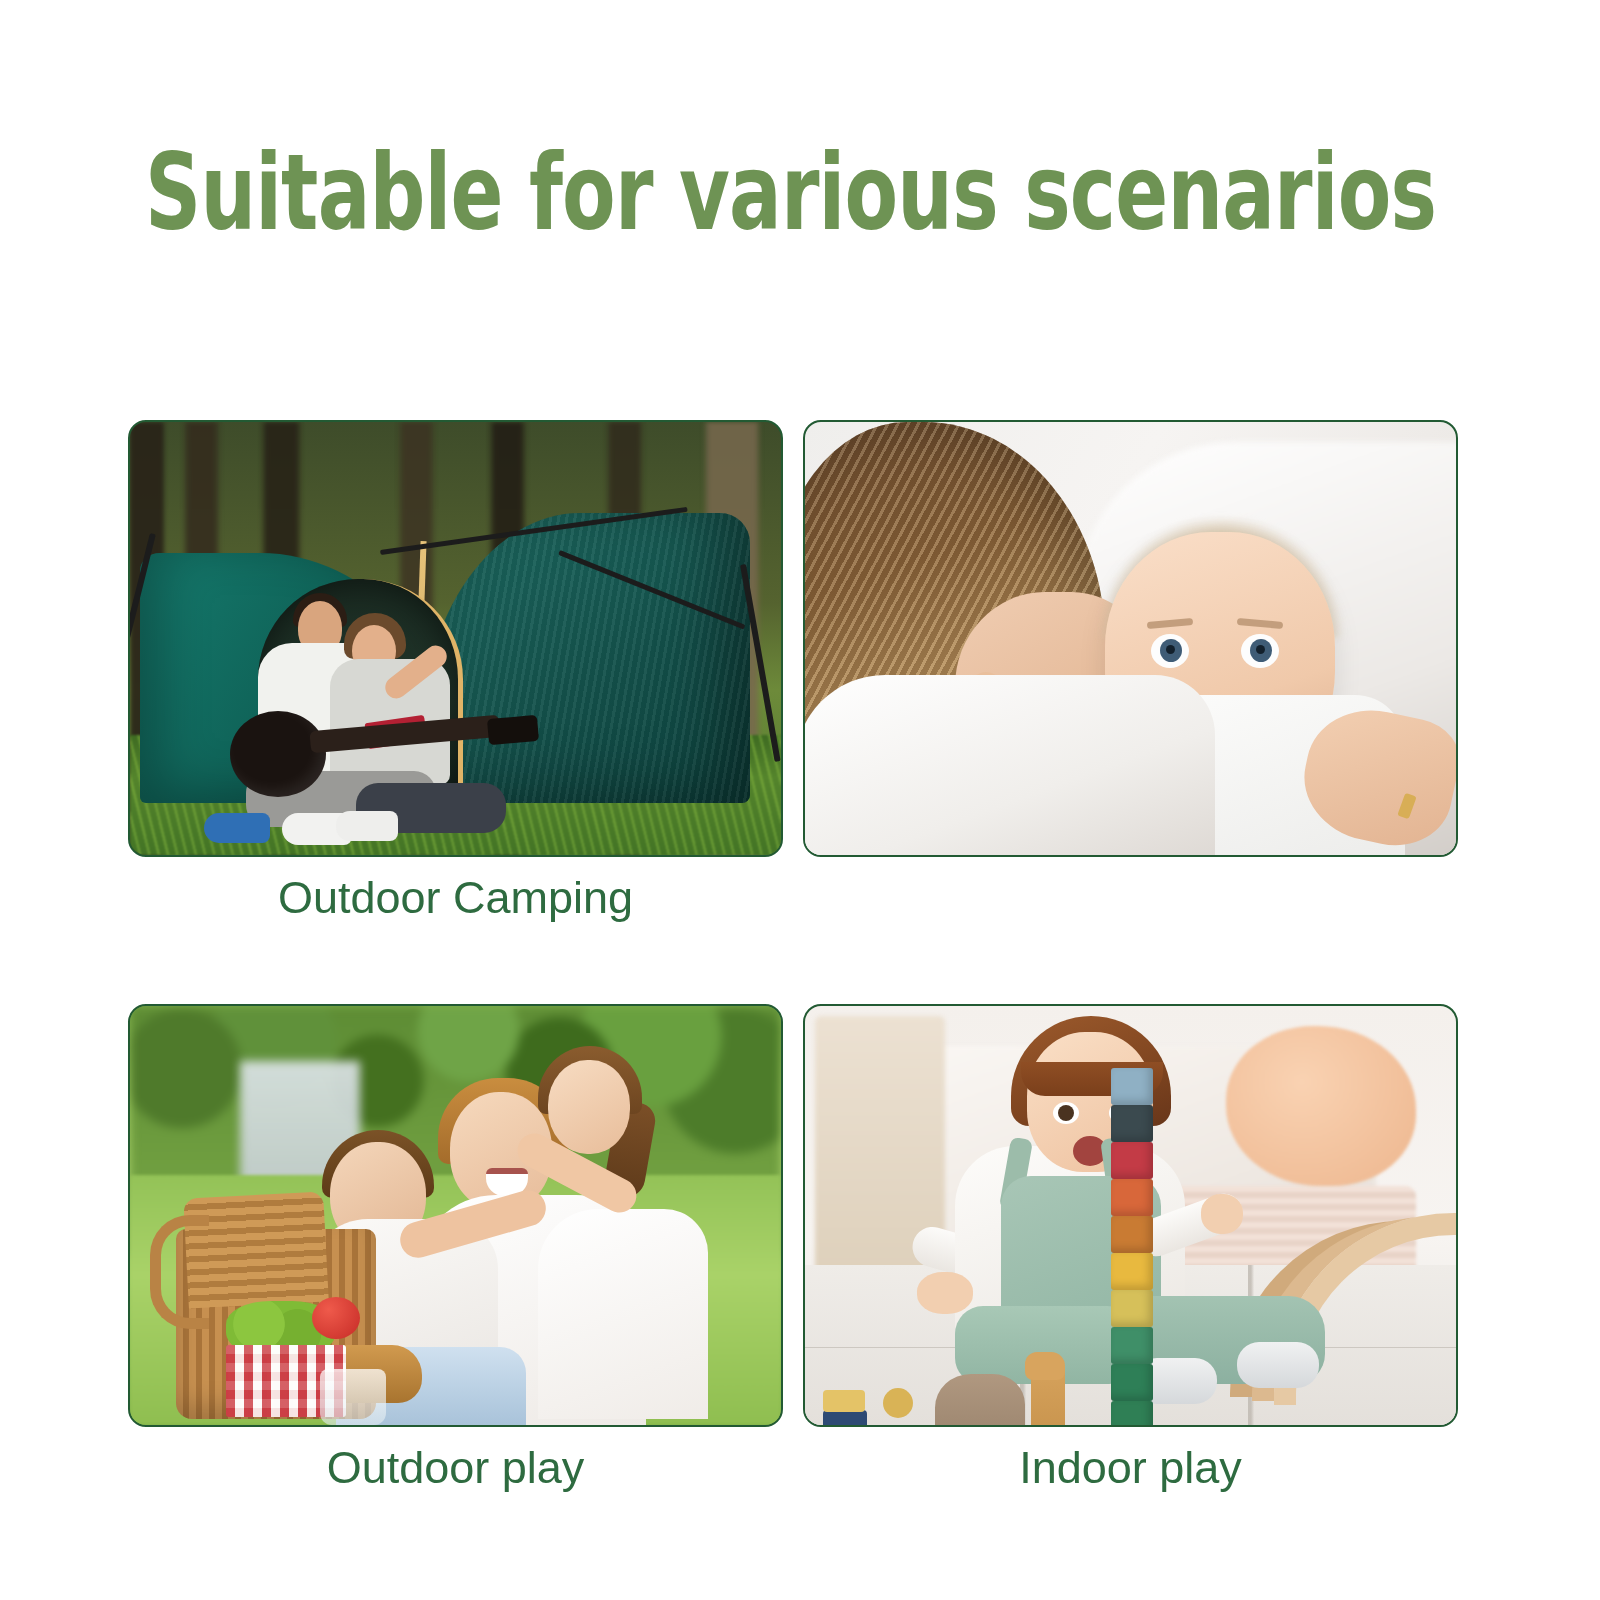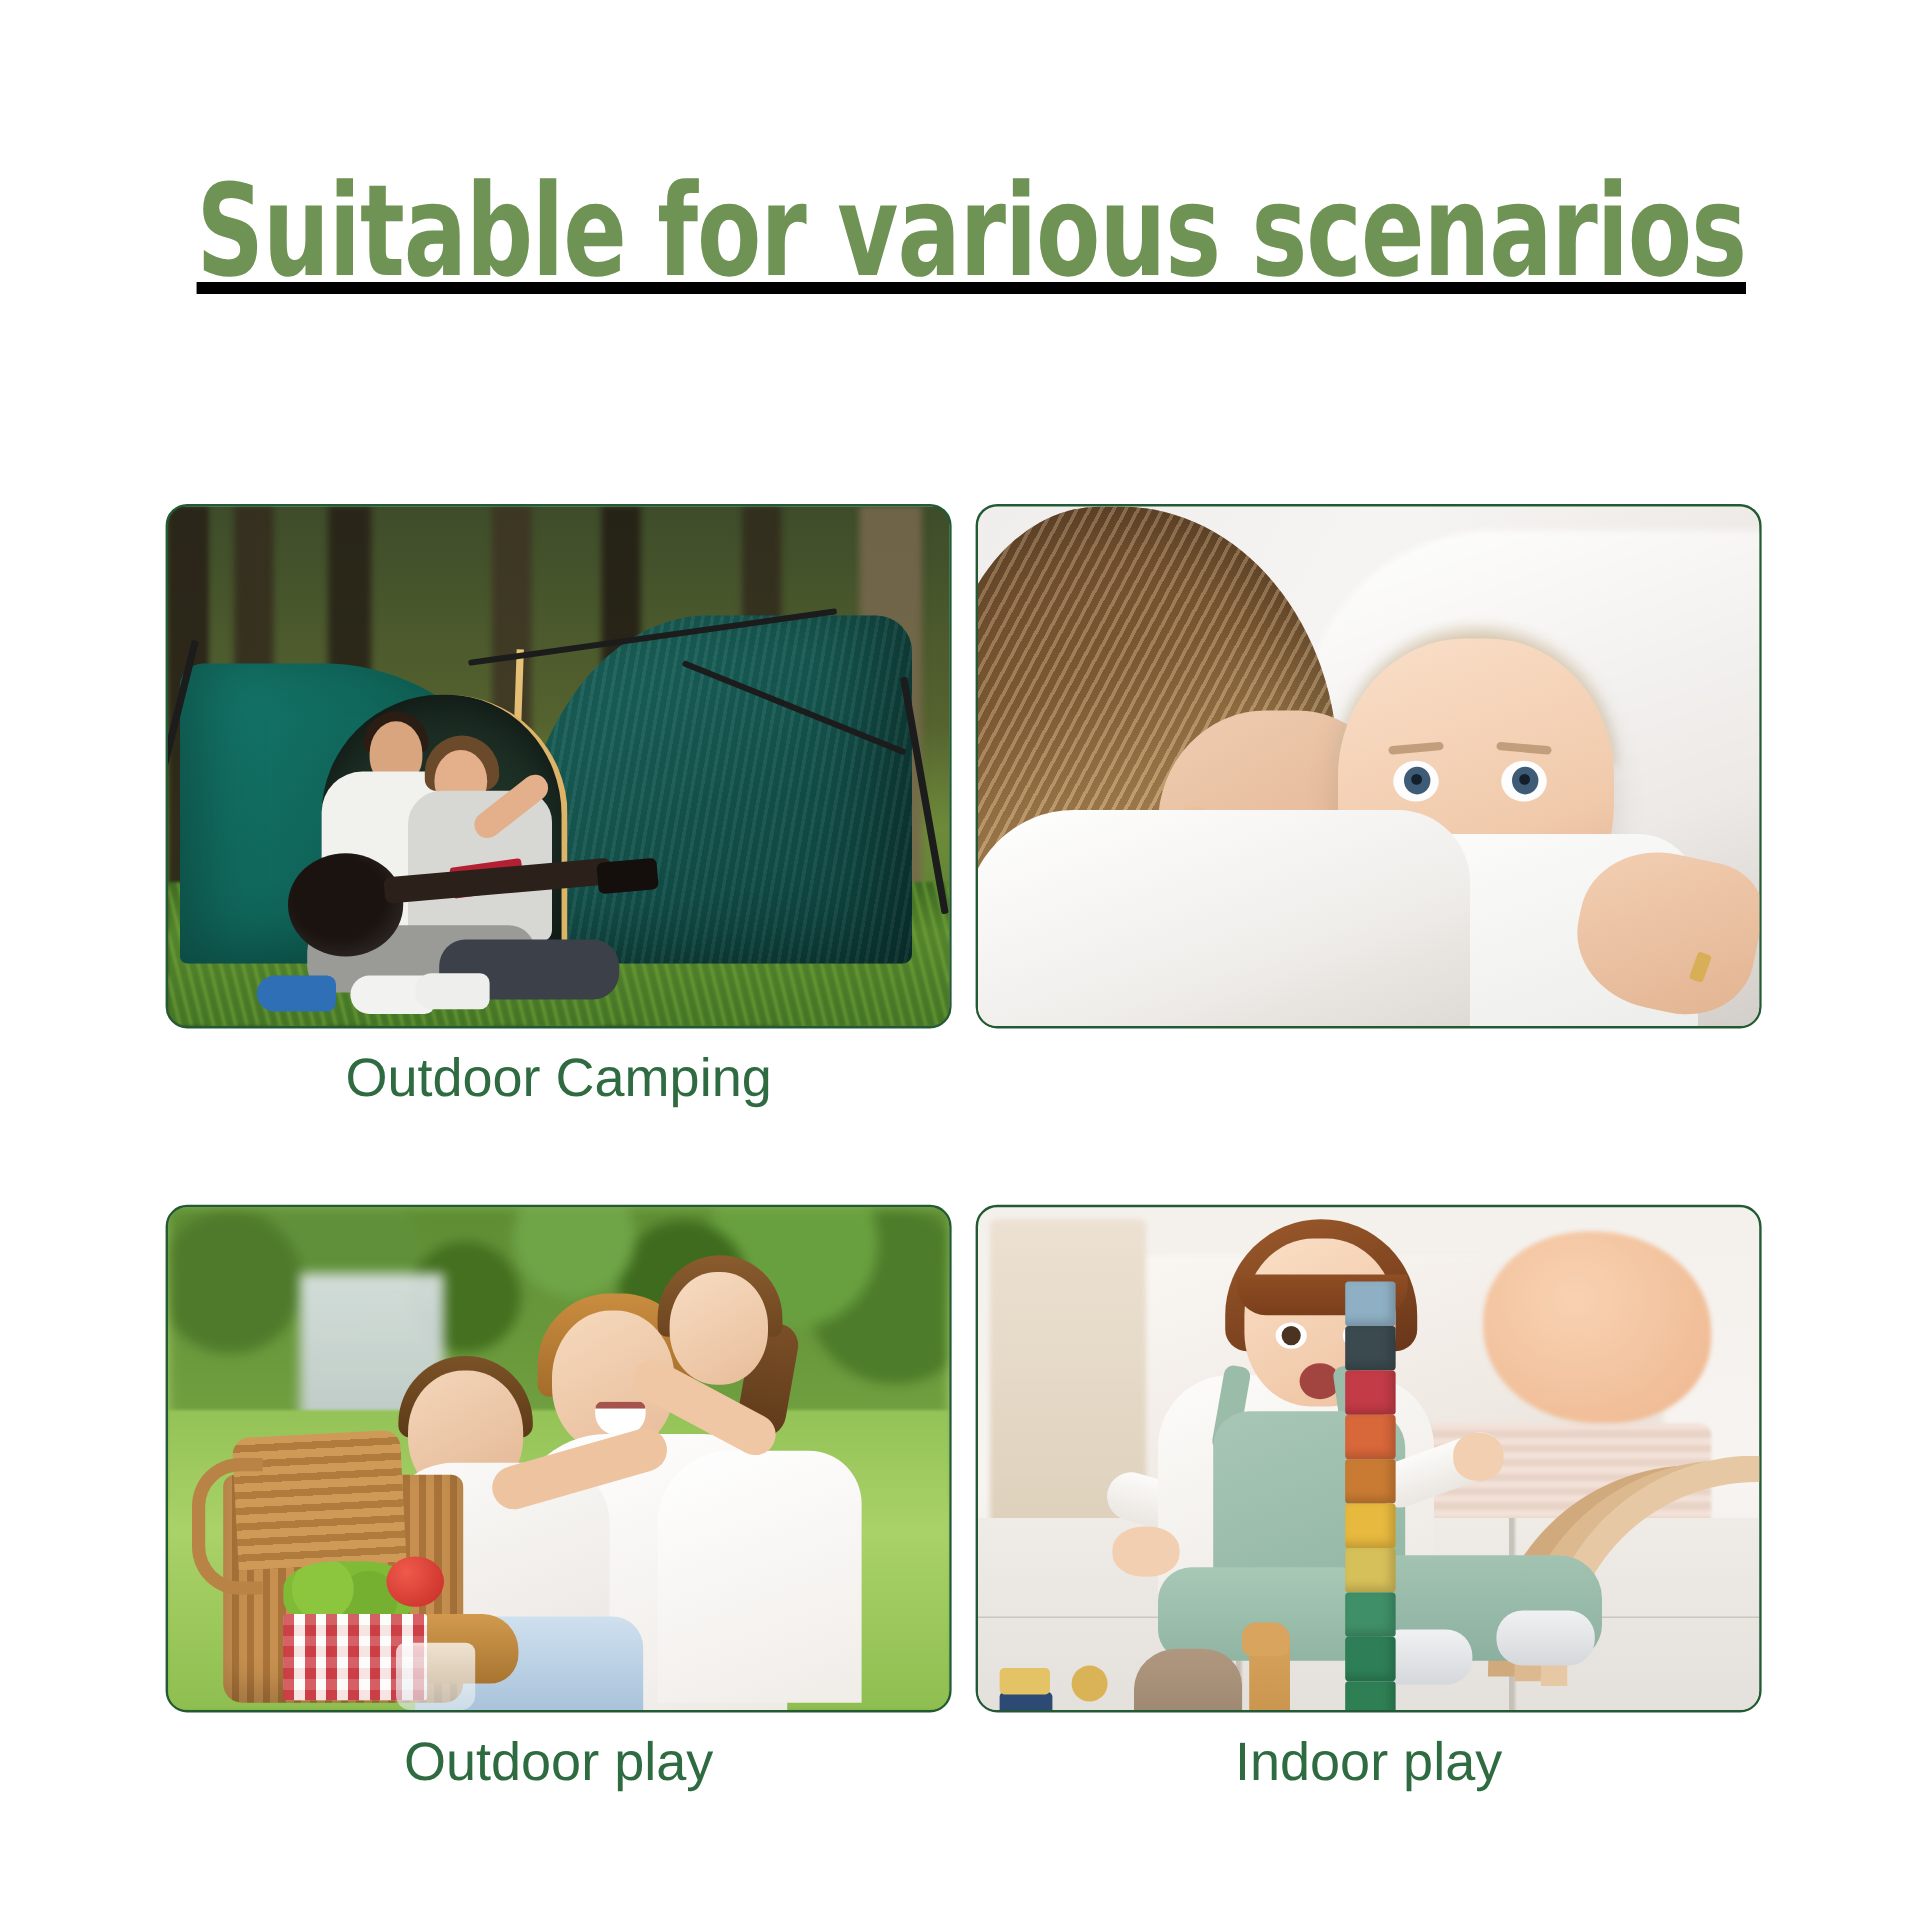--- a/index.html
+++ b/index.html
@@ -19,22 +19,21 @@
     height: 1600px;
     background: #ffffff;
   }
 
   
   .header {
     position: absolute;
     top: 0;
     left: 0;
     width: 1600px;
-    text-align: right;
-    text-decoration: underline;
+    text-align: left;
   }
   .title {
     margin: 0;
     padding-top: 140px;
     font-family: "DejaVu Sans Condensed", "Liberation Sans Narrow", "Liberation Sans", sans-serif;
     font-size: 106px;
     line-height: 1.0;
     font-weight: 700;
     letter-spacing: -1px;
     color: #6E9354;
@@ -61,21 +60,21 @@
     font-size: 51px;
     font-weight: 400;
     color: #5F9B2D;
     white-space: nowrap;
     letter-spacing: 0px;
   }
 
   
   .grid {
     position: absolute;
-    left: 138px;
+    left: 128px;
     top: 420px;
     width: 1330px;
     display: grid;
     grid-template-columns: 655px 655px;
     grid-column-gap: 20px;
     grid-row-gap: 0px;
   }
   .cell { width: 655px; }
   .cell.row2 { margin-top: 79px; }
 

